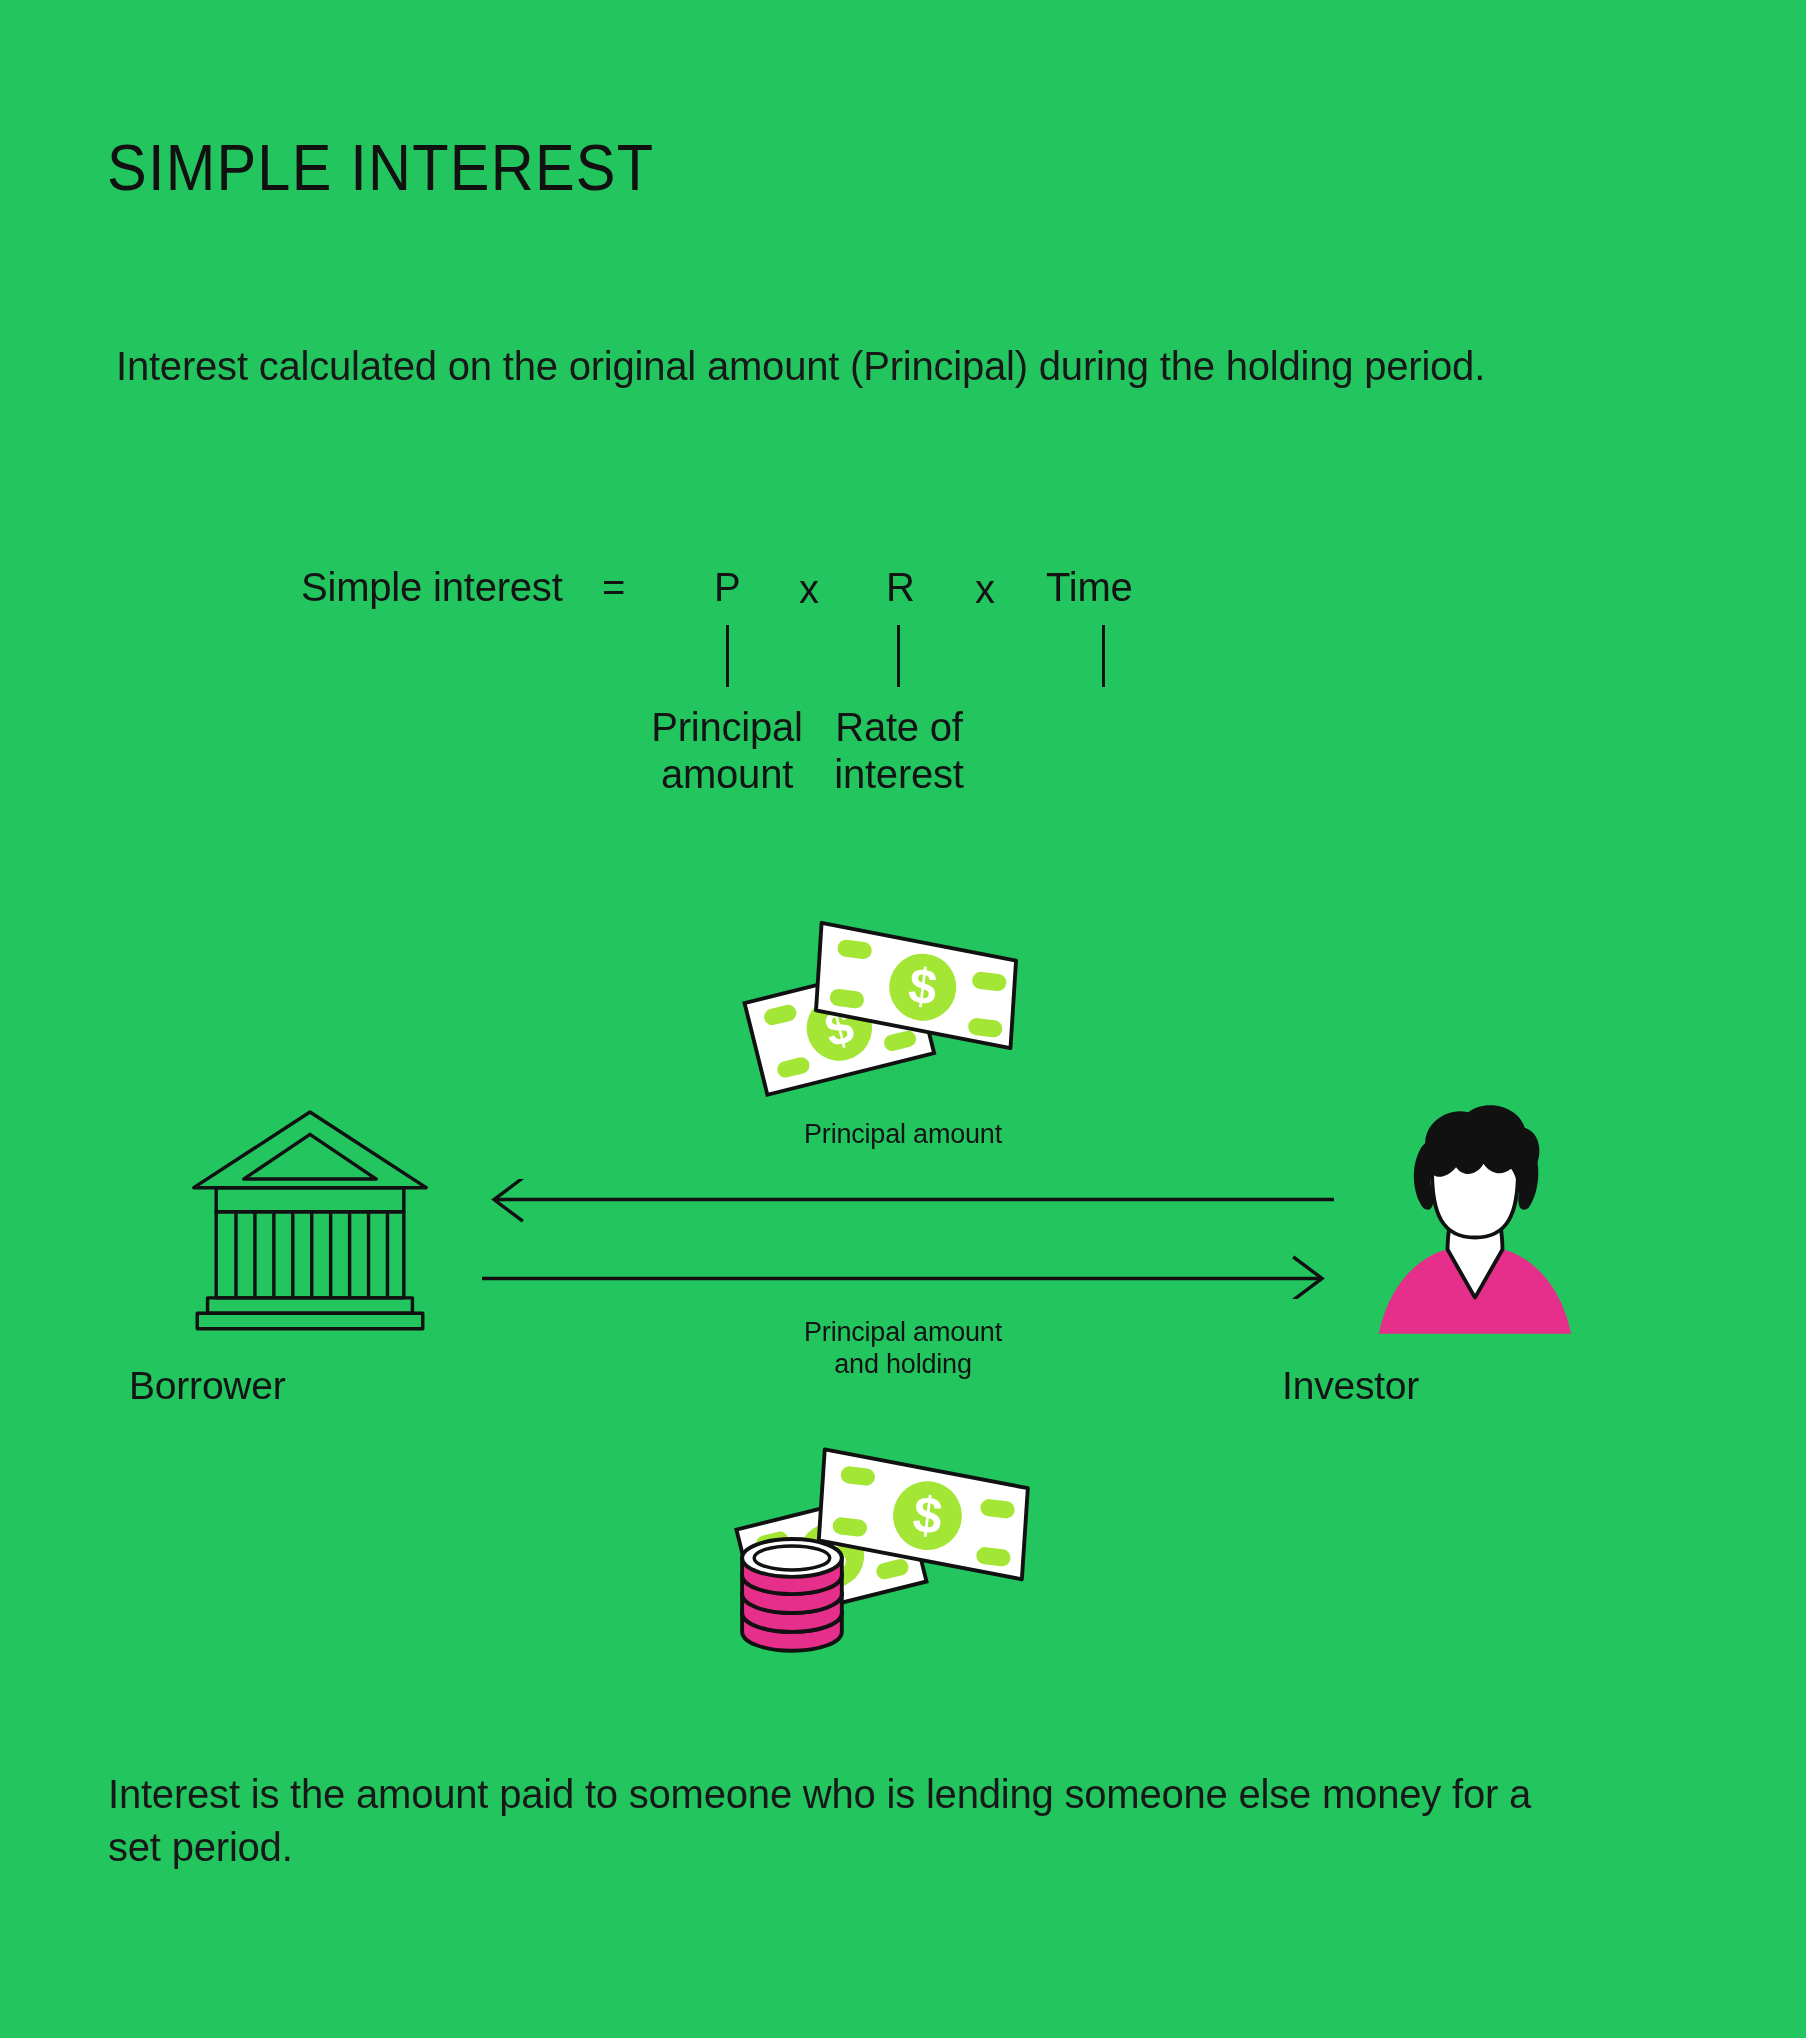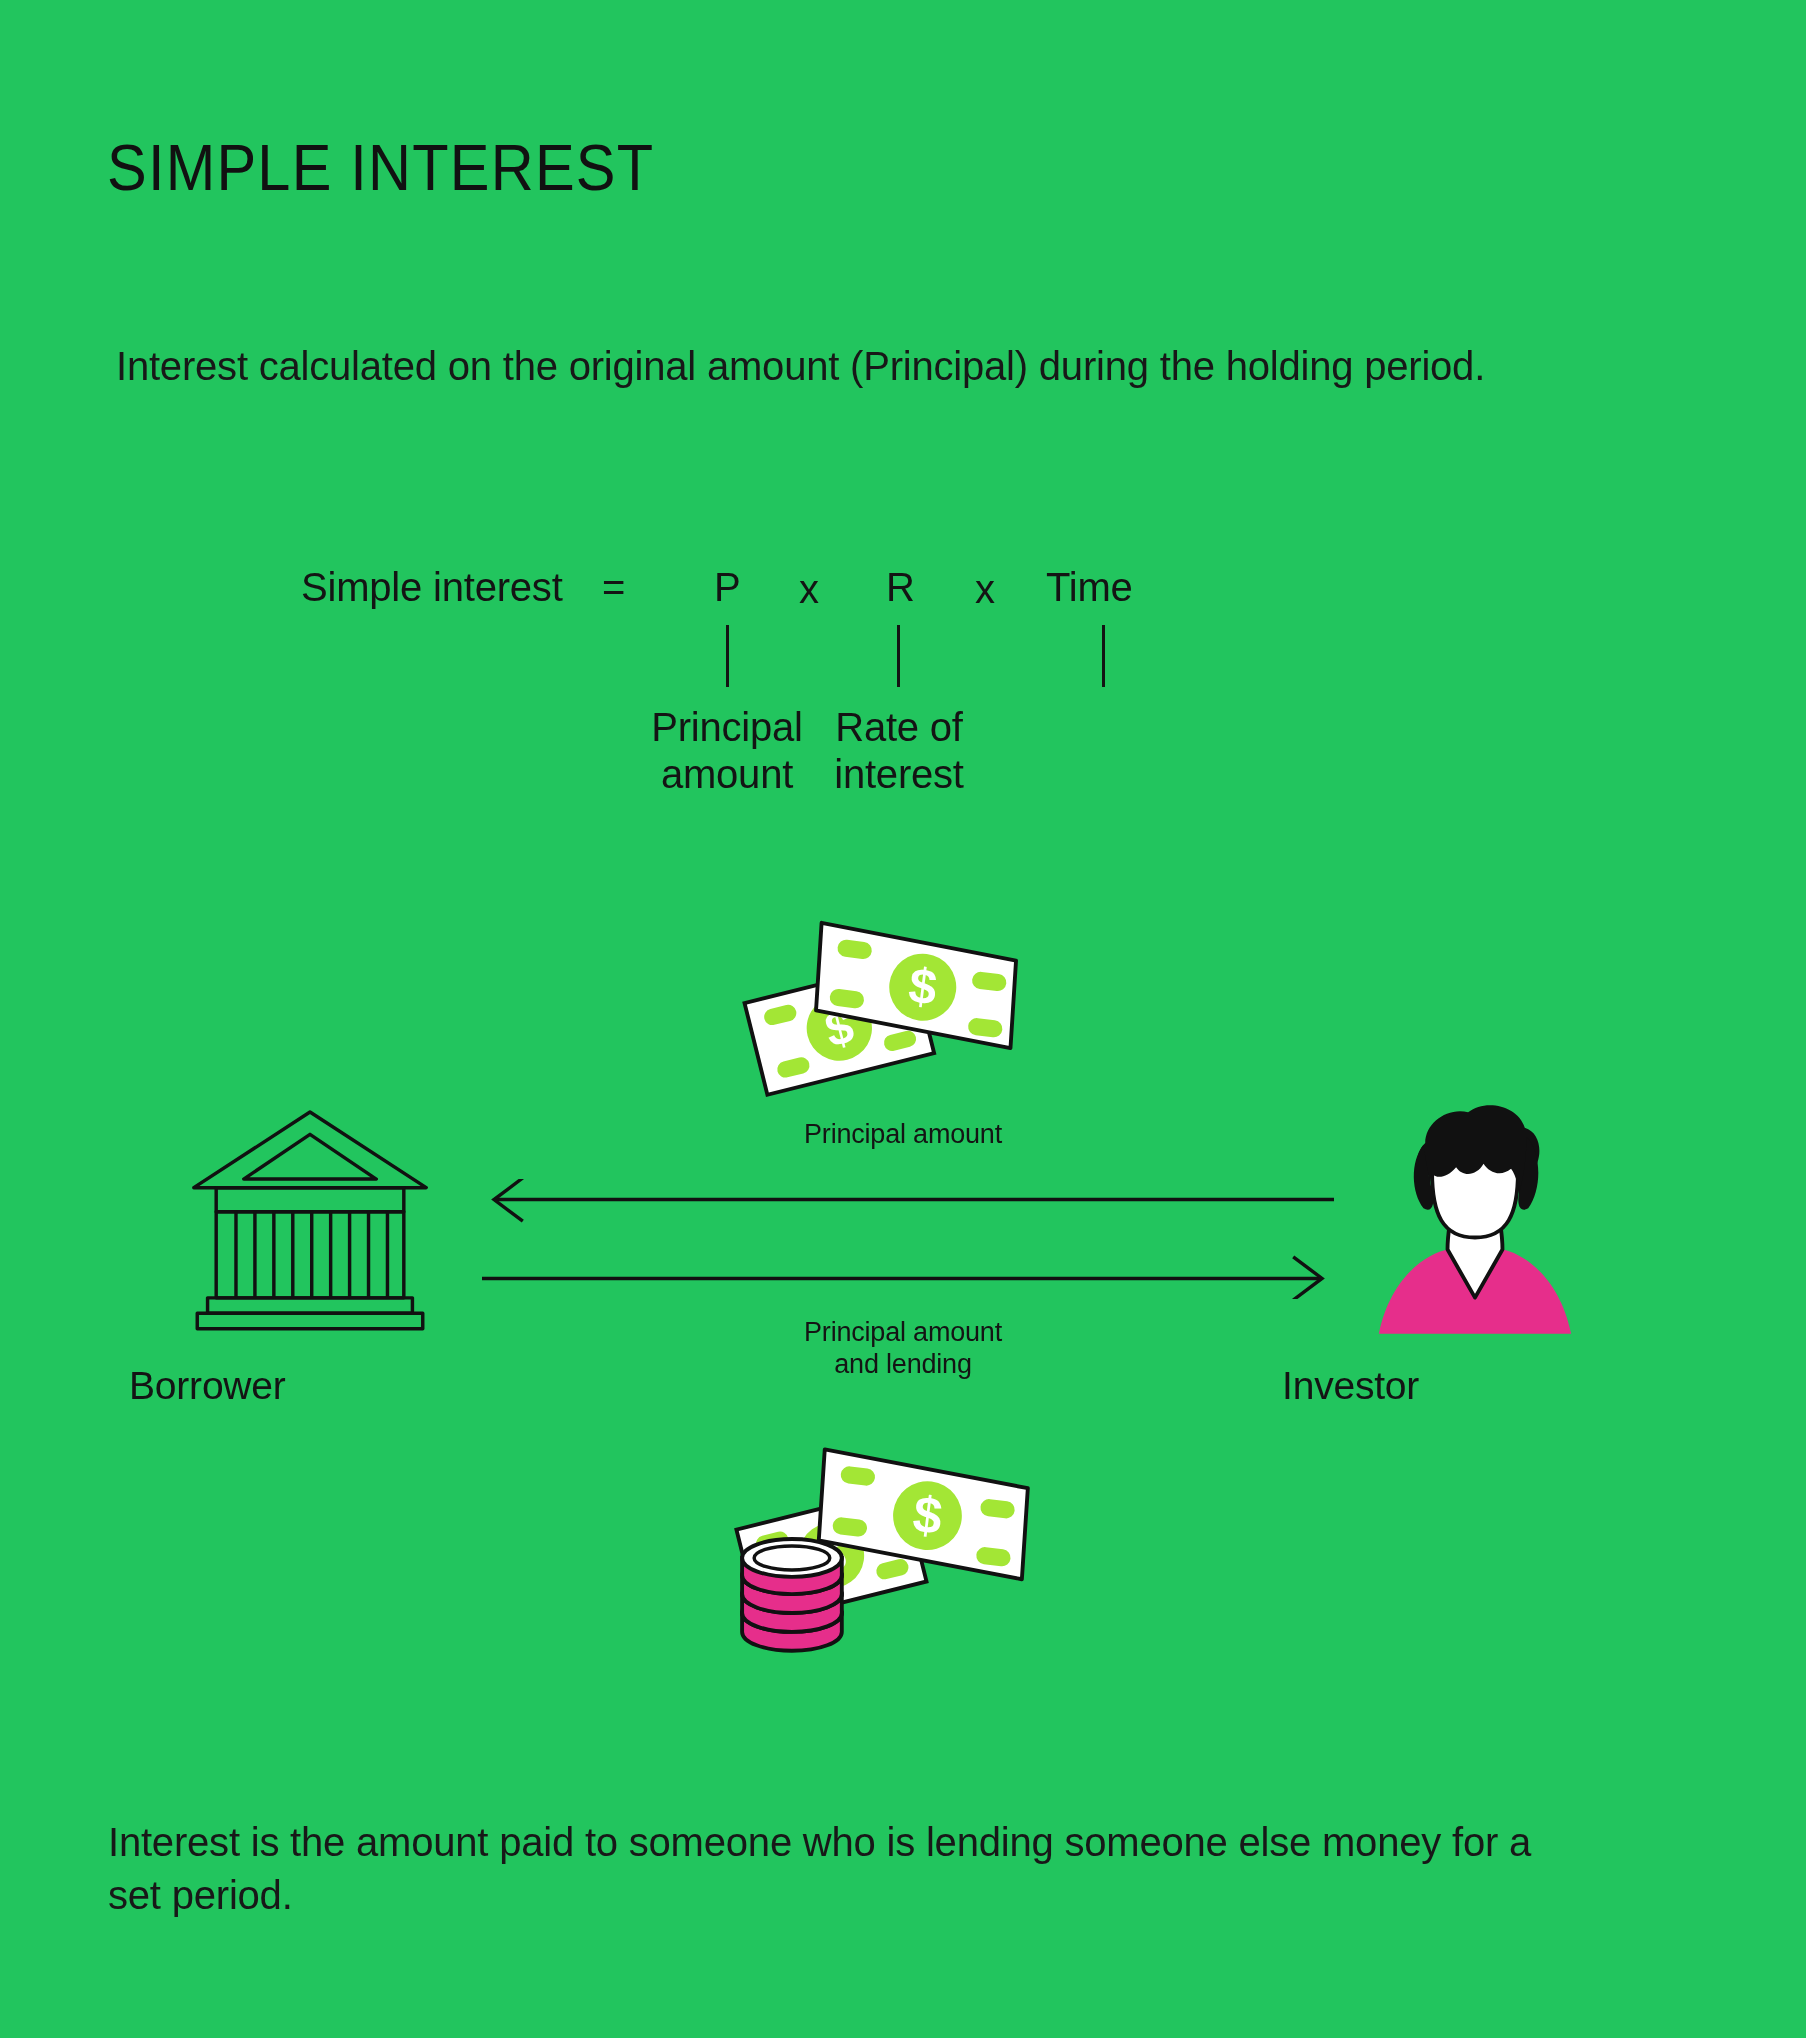--- a/index.html
+++ b/index.html
@@ -151,21 +151,21 @@
     text-align: left;
     letter-spacing: -0.2px;
   }
   .label-borrower { left: 129px;  top: 1364px; width: 370px; }
   .label-investor { left: 1282px; top: 1364px; width: 387px; }
 
   
   .footer-text {
     position: absolute;
     left: 108px;
-    top: 1816px;
+    top: 1768px;
     width: 1480px;
     font-size: 40px;
     font-weight: 300;
     line-height: 1.33;
     color: #181818;
     letter-spacing: -0.2px;
   }
 </style>
 </head>
 <body>
@@ -310,21 +310,21 @@
         <line x1="0" y1="116" x2="976" y2="116"></line>
         <polyline points="946,92 978,116 946,140" stroke-linejoin="miter"></polyline>
       </g>
     </svg>
   </div>
 
   <div class="flow-label label-top">Principal amount</div>
 
   <div class="flow-label label-bottom">
     <div>Principal amount</div>
-    <div>and lending</div>
+    <div>and holding</div>
   </div>
 
   <div class="endpoint-label label-borrower">Borrower</div>
   <div class="endpoint-label label-investor">Investor</div>
 
   <div class="footer-text">Interest is the amount paid to someone who is lending someone else money for a set period.</div>
 
 </div>
 
 

